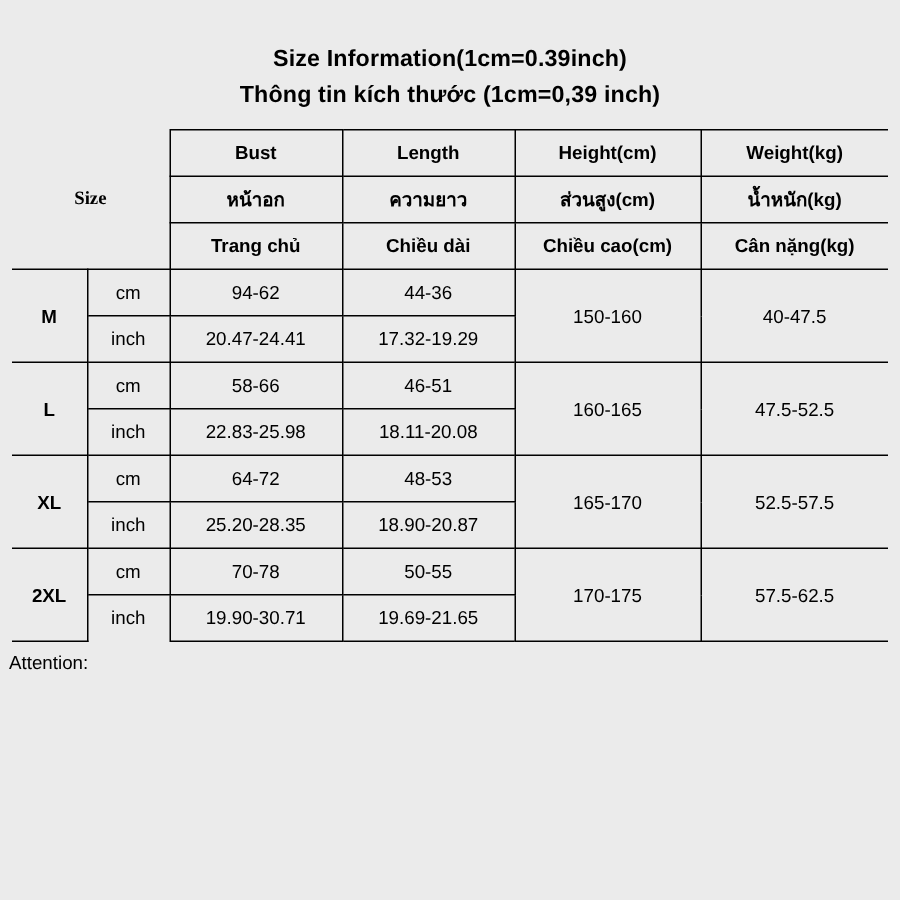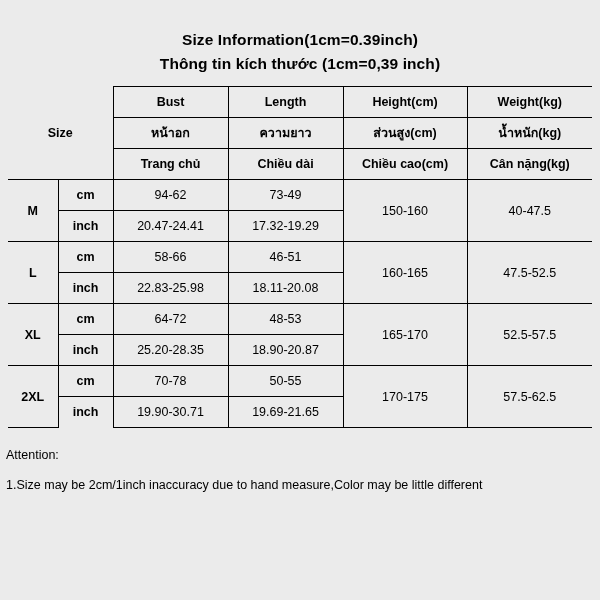--- a/index.html
+++ b/index.html
@@ -55,39 +55,39 @@
   }
   .size-label {
     font-weight: bold;
     font-size: 19px;
   }
   .size-name {
     font-weight: bold;
     font-size: 14px;
   }
   .unit-cell {
-    font-weight: bold;
+    font-weight: normal;
     font-size: 12.5px;
   }
   .no-left-border { border-left: none !important; }
   .no-right-border { border-right: none !important; }
-  .no-top-border { border-top: none !important; }
+  .no-top-border { border-top: none !important; font-family: Liberation Serif, serif; }
   .no-bottom-border { border-bottom: none !important; }
   col.c-size { width: 50px; }
   col.c-unit { width: 55px; }
   col.c-bust { width: 115px; }
   col.c-length { width: 115px; }
   col.c-height { width: 124px; }
   col.c-weight { width: 125px; }
   .notes {
     padding: 6px 6px 0 6px;
     font-size: 12.5px;
     line-height: 17px;
   }
-  .notes div { white-space: nowrap; margin-top: 13px; }
+  .notes div { white-space: nowrap; }
 </style>
 </head>
 <body>
 
 <div class="page">
 
   <div class="header">
     <div>Size Information(1cm=0.39inch)</div>
     <div>Thông tin kích thước (1cm=0,39 inch)</div>
   </div>
@@ -120,21 +120,21 @@
           <td class="head-cell">Trang chủ</td>
           <td class="head-cell">Chiều dài</td>
           <td class="head-cell">Chiều cao(cm)</td>
           <td class="head-cell no-right-border">Cân nặng(kg)</td>
         </tr>
 
         <tr>
           <td rowspan="2" class="size-name no-left-border">M</td>
           <td class="unit-cell">cm</td>
           <td>94-62</td>
-          <td>73-49</td>
+          <td>44-36</td>
           <td rowspan="2">150-160</td>
           <td rowspan="2" class="no-right-border">40-47.5</td>
         </tr>
         <tr>
           <td class="unit-cell">inch</td>
           <td>20.47-24.41</td>
           <td>17.32-19.29</td>
         </tr>
 
         <tr>
@@ -177,16 +177,15 @@
           <td class="unit-cell no-bottom-border">inch</td>
           <td>19.90-30.71</td>
           <td>19.69-21.65</td>
         </tr>
       </tbody>
     </table>
   </div>
 
   <div class="notes">
     <div>Attention:</div>
-    <div>1.Size may be 2cm/1inch inaccuracy due to hand measure,Color may be little different</div>
   </div>
 
 </div>
 
 </body></html>

